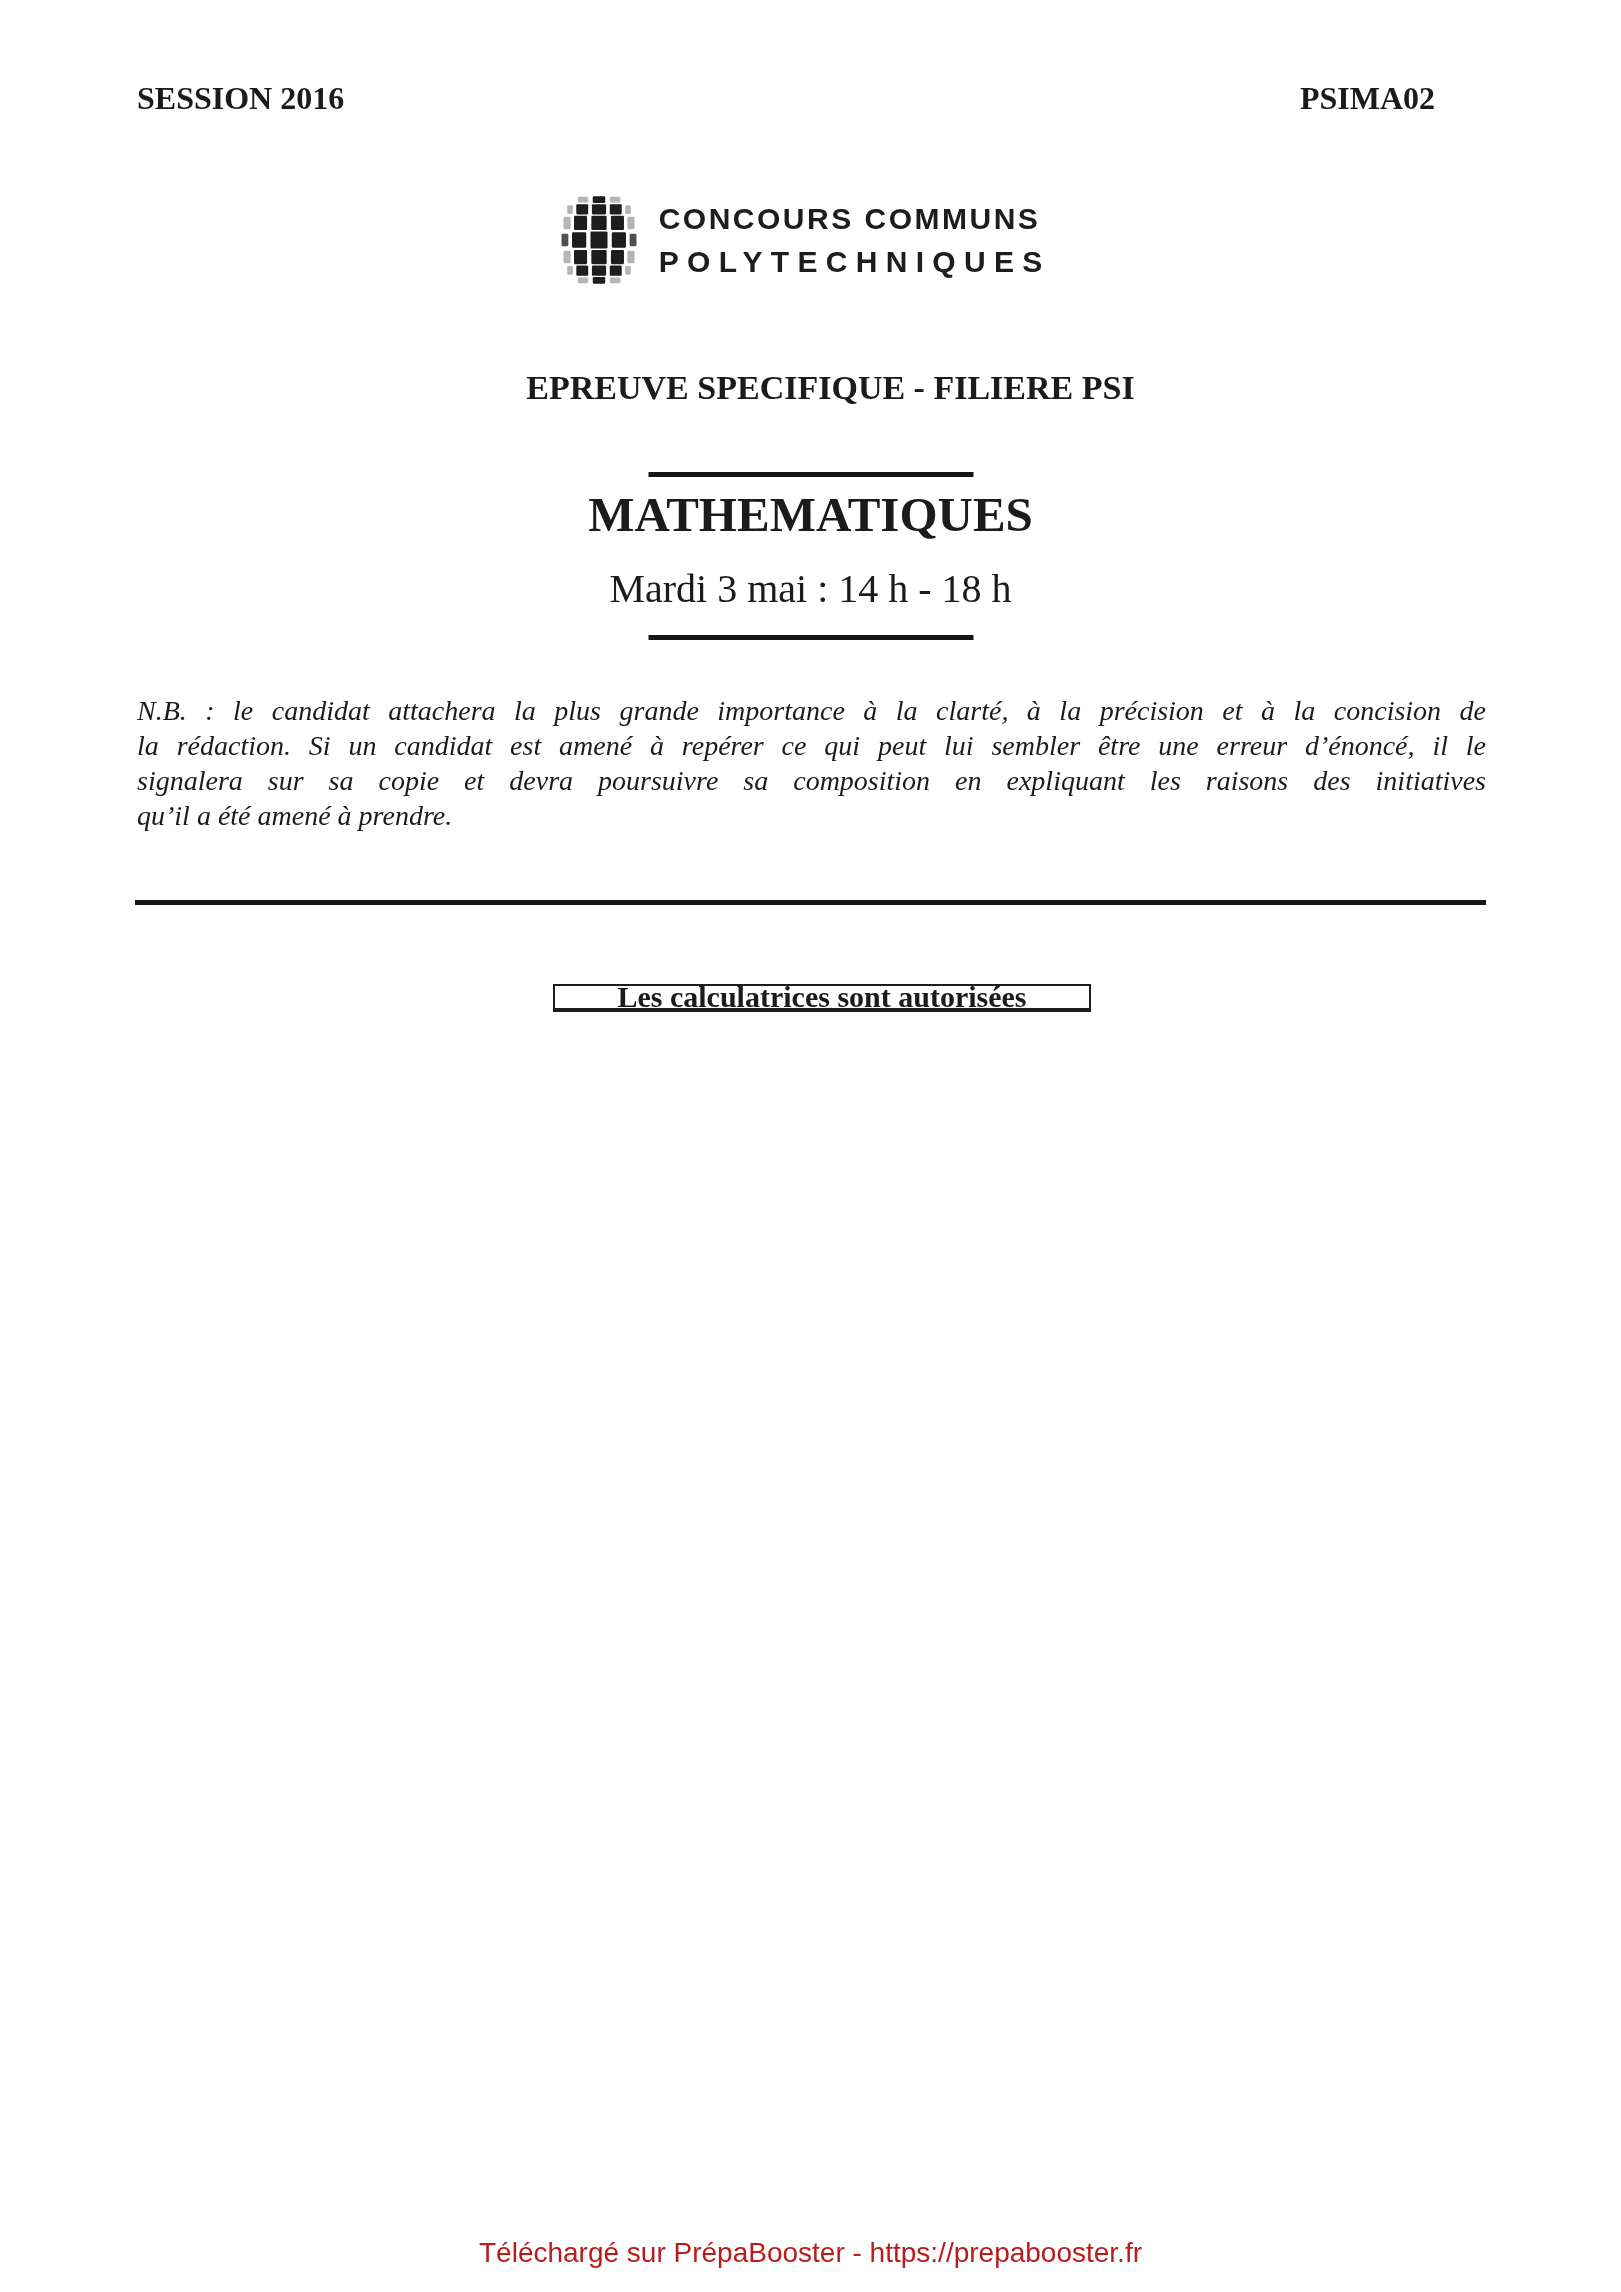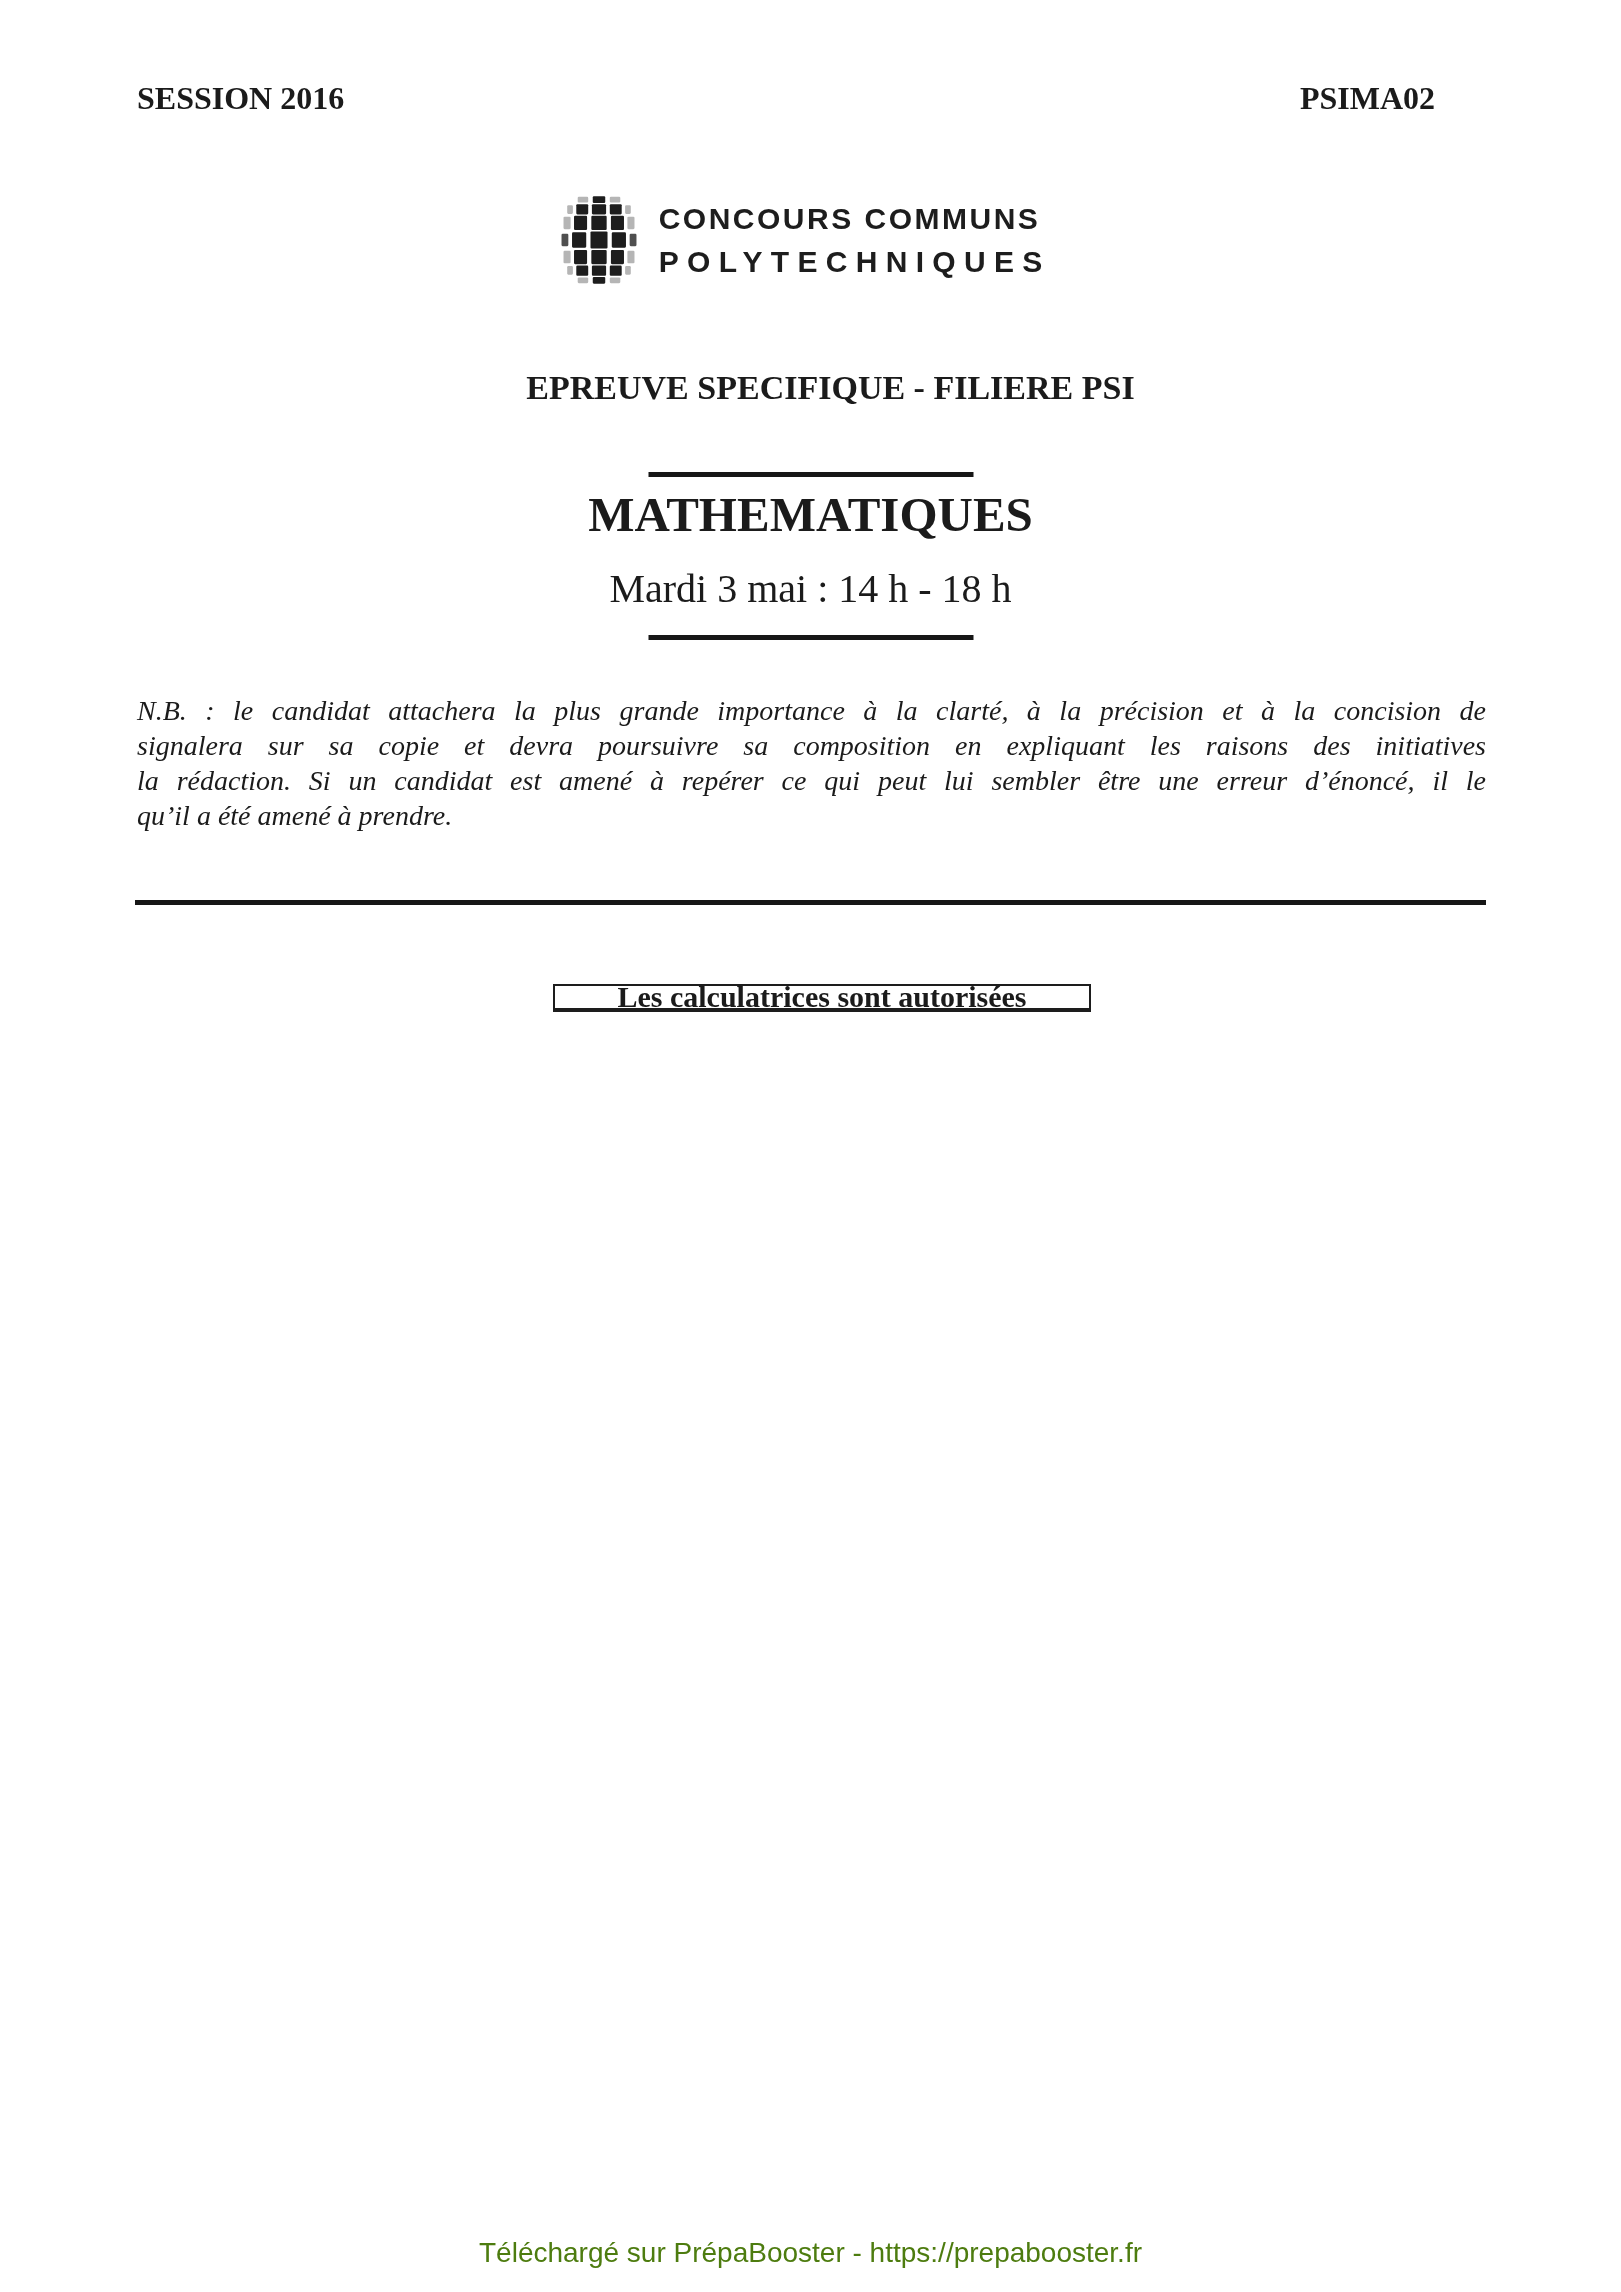--- a/index.html
+++ b/index.html
@@ -33,21 +33,21 @@
   .logo svg { display: block; }
   .logo-text { font-family: "Liberation Sans", sans-serif; font-weight: bold; color: #1d1d1d; }
   .logo-line1 { font-size: 30px; letter-spacing: 2.5px; line-height: 43px; white-space: nowrap; }
   .logo-line2 { font-size: 30px; letter-spacing: 8.3px; line-height: 43px; white-space: nowrap; }
   
   .center-abs { position: absolute; left: 0; width: 1621px; text-align: center; }
   .exam-title { top: 369px; font-weight: bold; font-size: 34px; padding-left: 20px; }
   .subject    { top: 486px; font-weight: bold; font-size: 49px; }
   .schedule   { top: 565px; font-weight: normal; font-size: 40px; }
   .page-num   { top: 2115px; font-weight: bold; font-size: 30px; }
-  .footer     { top: 2237px; font-family: "Liberation Sans", sans-serif; font-size: 28px; color: #4d7c0f; }
+  .footer     { top: 2237px; font-family: "Liberation Sans", sans-serif; font-size: 28px; color: #b91c1c; }
   
   .short-rule {
     position: absolute; left: 50%; transform: translateX(-50%);
     width: 325px; height: 4.9px; background: #161616;
   }
   .rule-1 { top: 472px; }
   .rule-2 { top: 635px; }
   .full-rule {
     position: absolute; left: 135px; right: 135px;
     top: 900px; height: 4.9px; background: #161616;
@@ -128,22 +128,22 @@
   <div class="short-rule rule-1"></div>
 
   <div class="center-abs subject">MATHEMATIQUES</div>
 
   <div class="center-abs schedule">Mardi 3 mai : 14 h - 18 h</div>
 
   <div class="short-rule rule-2"></div>
 
   <div class="notice">
     <div class="just">N.B. : le candidat attachera la plus grande importance à la clarté, à la précision et à la concision de</div>
+    <div class="just">la rédaction. Si un candidat est amené à repérer ce qui peut lui sembler être une erreur d’énoncé, il le</div>
     <div class="just">signalera sur sa copie et devra poursuivre sa composition en expliquant les raisons des initiatives</div>
-    <div class="just">la rédaction. Si un candidat est amené à repérer ce qui peut lui sembler être une erreur d’énoncé, il le</div>
     <div>qu’il a été amené à prendre.</div>
   </div>
 
   <div class="full-rule"></div>
 
   <div class="calc-box">
     <span>Les calculatrices sont autorisées</span>
   </div>
 
 

